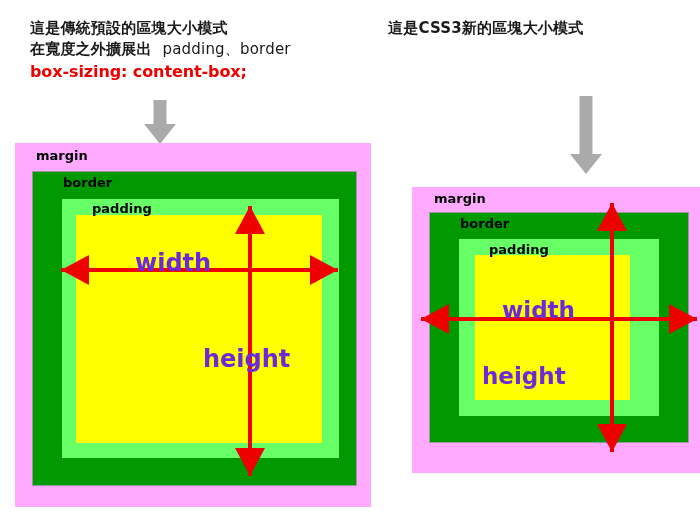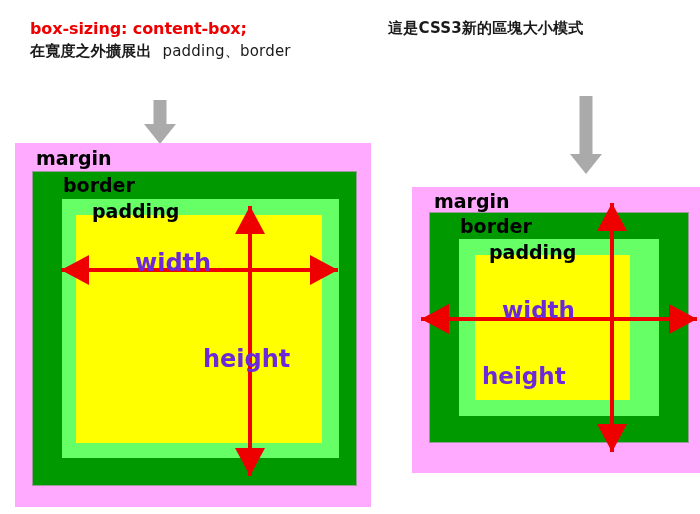--- a/index.html
+++ b/index.html
@@ -88,21 +88,21 @@
     position: absolute;
     box-sizing: border-box;
   }
   .layer-margin  { background: #ffaaff; left: 0; top: 0; right: 0; bottom: 0; }
   .layer-border  { background: #009900; border: 1px solid #9a9a9a; }
   .layer-padding { background: #66ff66; }
   .layer-content { background: #ffff00; }
 
   .layer-label {
     position: absolute;
-    font-size: 19px;
+    font-size: 13px;
     font-weight: bold;
     color: #000000;
     line-height: 1;
     white-space: nowrap;
   }
 
   
   .red-h, .red-v { position: absolute; }
   .red-h .bar {
     position: absolute;
@@ -175,22 +175,23 @@
   #diagram-right .red-v { left: 185px; top: 16px; width: 30px; height: 249px; }
   #diagram-right .dim-width  { left: 90px; top: 112px; font-size: 23px; }
   #diagram-right .dim-height { left: 70px; top: 178px; font-size: 23px; }
 </style>
 </head>
 <body>
 
 <div class="stage">
 
   <div class="caption" id="caption-left">
+    <span class="line l1">這是傳統預設的區塊大小模式</span>
+    <span class="line l3"><span>在寬度之外擴展出</span>&nbsp; <span class="mono">padding、border</span></span>
     <span class="line l2">box-sizing: content-box;</span>
-    <span class="line l3"><span>在寬度之外擴展出</span>&nbsp; <span class="mono">padding、border</span></span>
   </div>
 
   <div class="caption" id="caption-right">
     <span class="line l1">這是CSS3新的區塊大小模式</span>
   </div>
 
   <div class="grey-arrow" id="grey-arrow-left">
     <div class="stem"></div>
     <div class="head"></div>
   </div>

